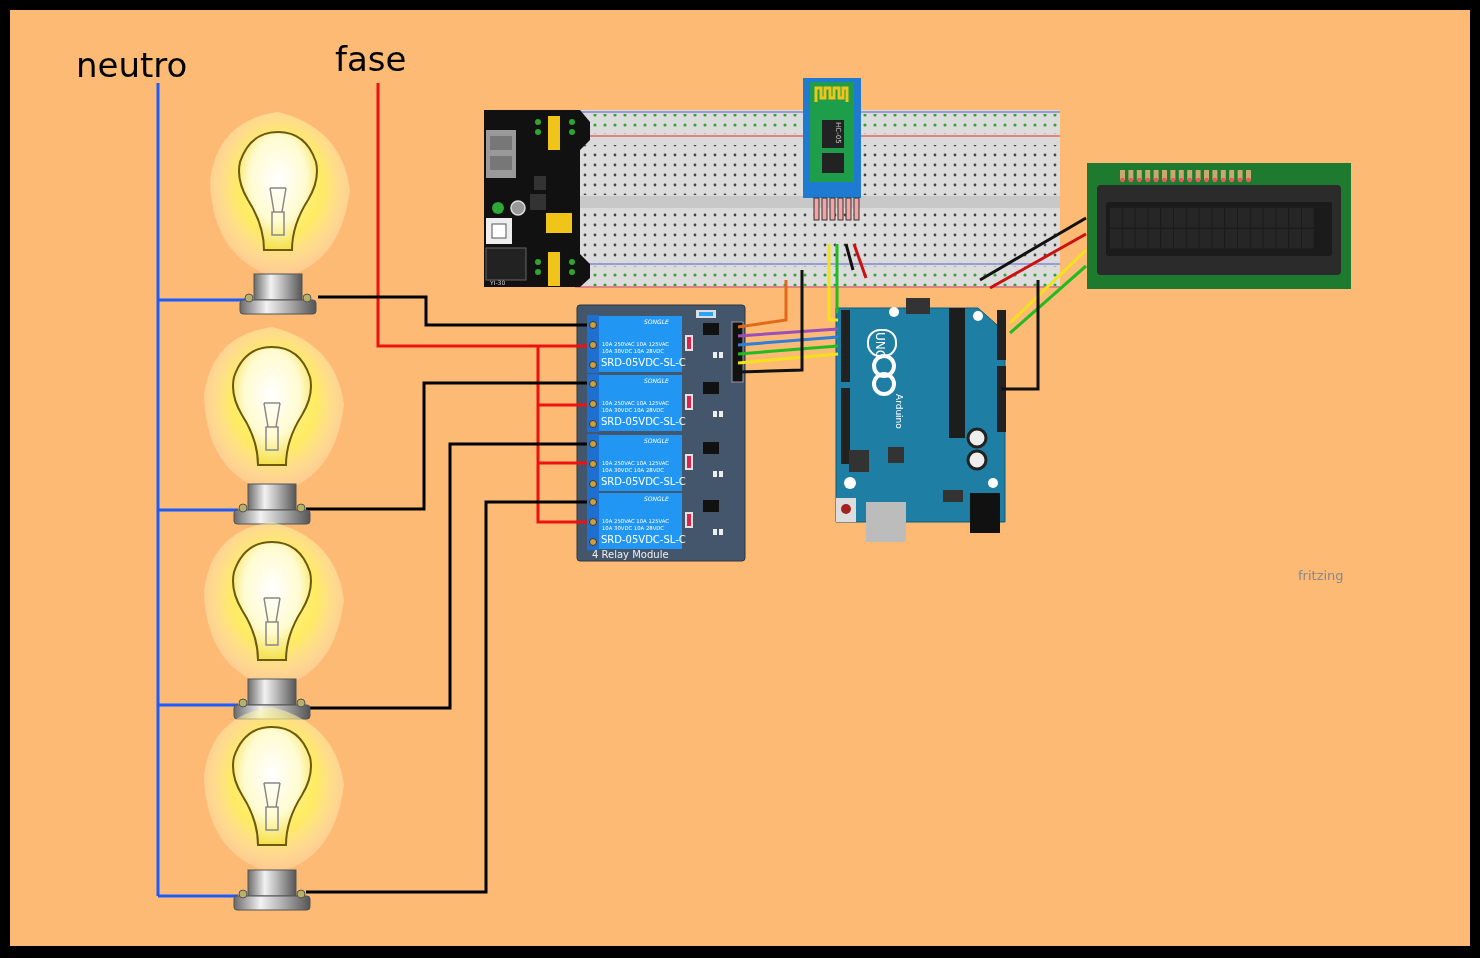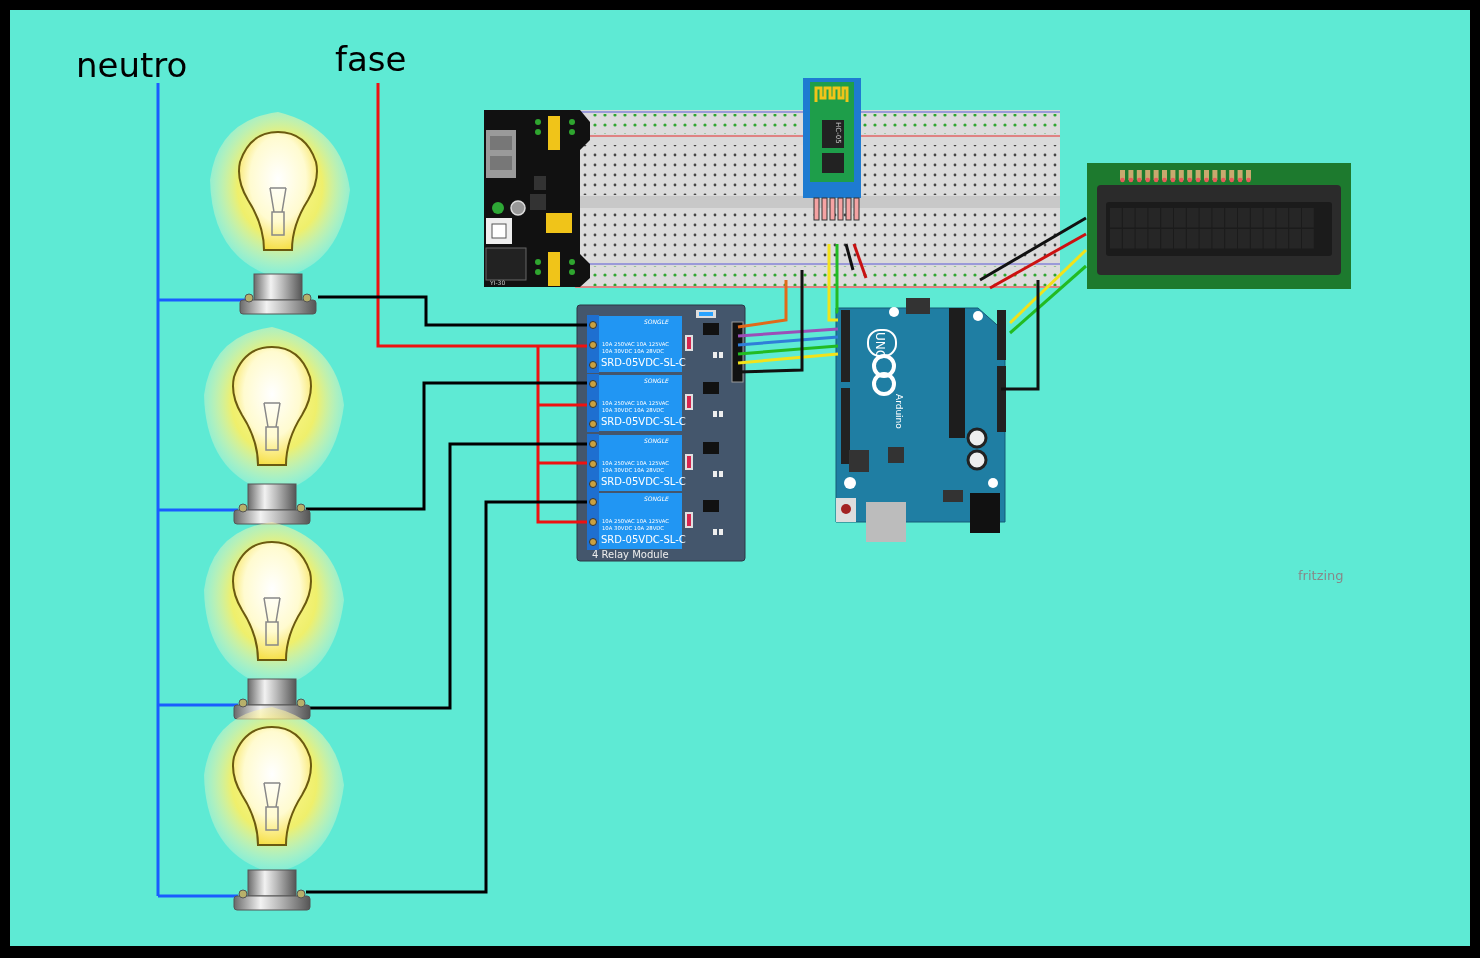--- a/index.html
+++ b/index.html
@@ -1,17 +1,17 @@
 <!DOCTYPE html>
 <html><head>
 <meta charset="utf-8">
 <style>
   html, body { margin:0; padding:0; background:#000; }
   body { width:1480px; height:958px; position:relative; overflow:hidden; font-family:"DejaVu Sans", sans-serif; }
-  #canvas { position:absolute; left:10px; top:10px; width:1460px; height:936px; background:#5eead4; }
+  #canvas { position:absolute; left:10px; top:10px; width:1460px; height:936px; background:#fdba74; }
   svg { position:absolute; left:0; top:0; }
   .lbl { font-family:"DejaVu Sans", sans-serif; }
 </style>
 </head>
 <body>
 
 <div id="canvas">
 <svg id="diagram" width="1460" height="936" viewBox="0 0 1460 936">
   <defs>
     <radialGradient id="glow" cx="50%" cy="45%" r="55%">

